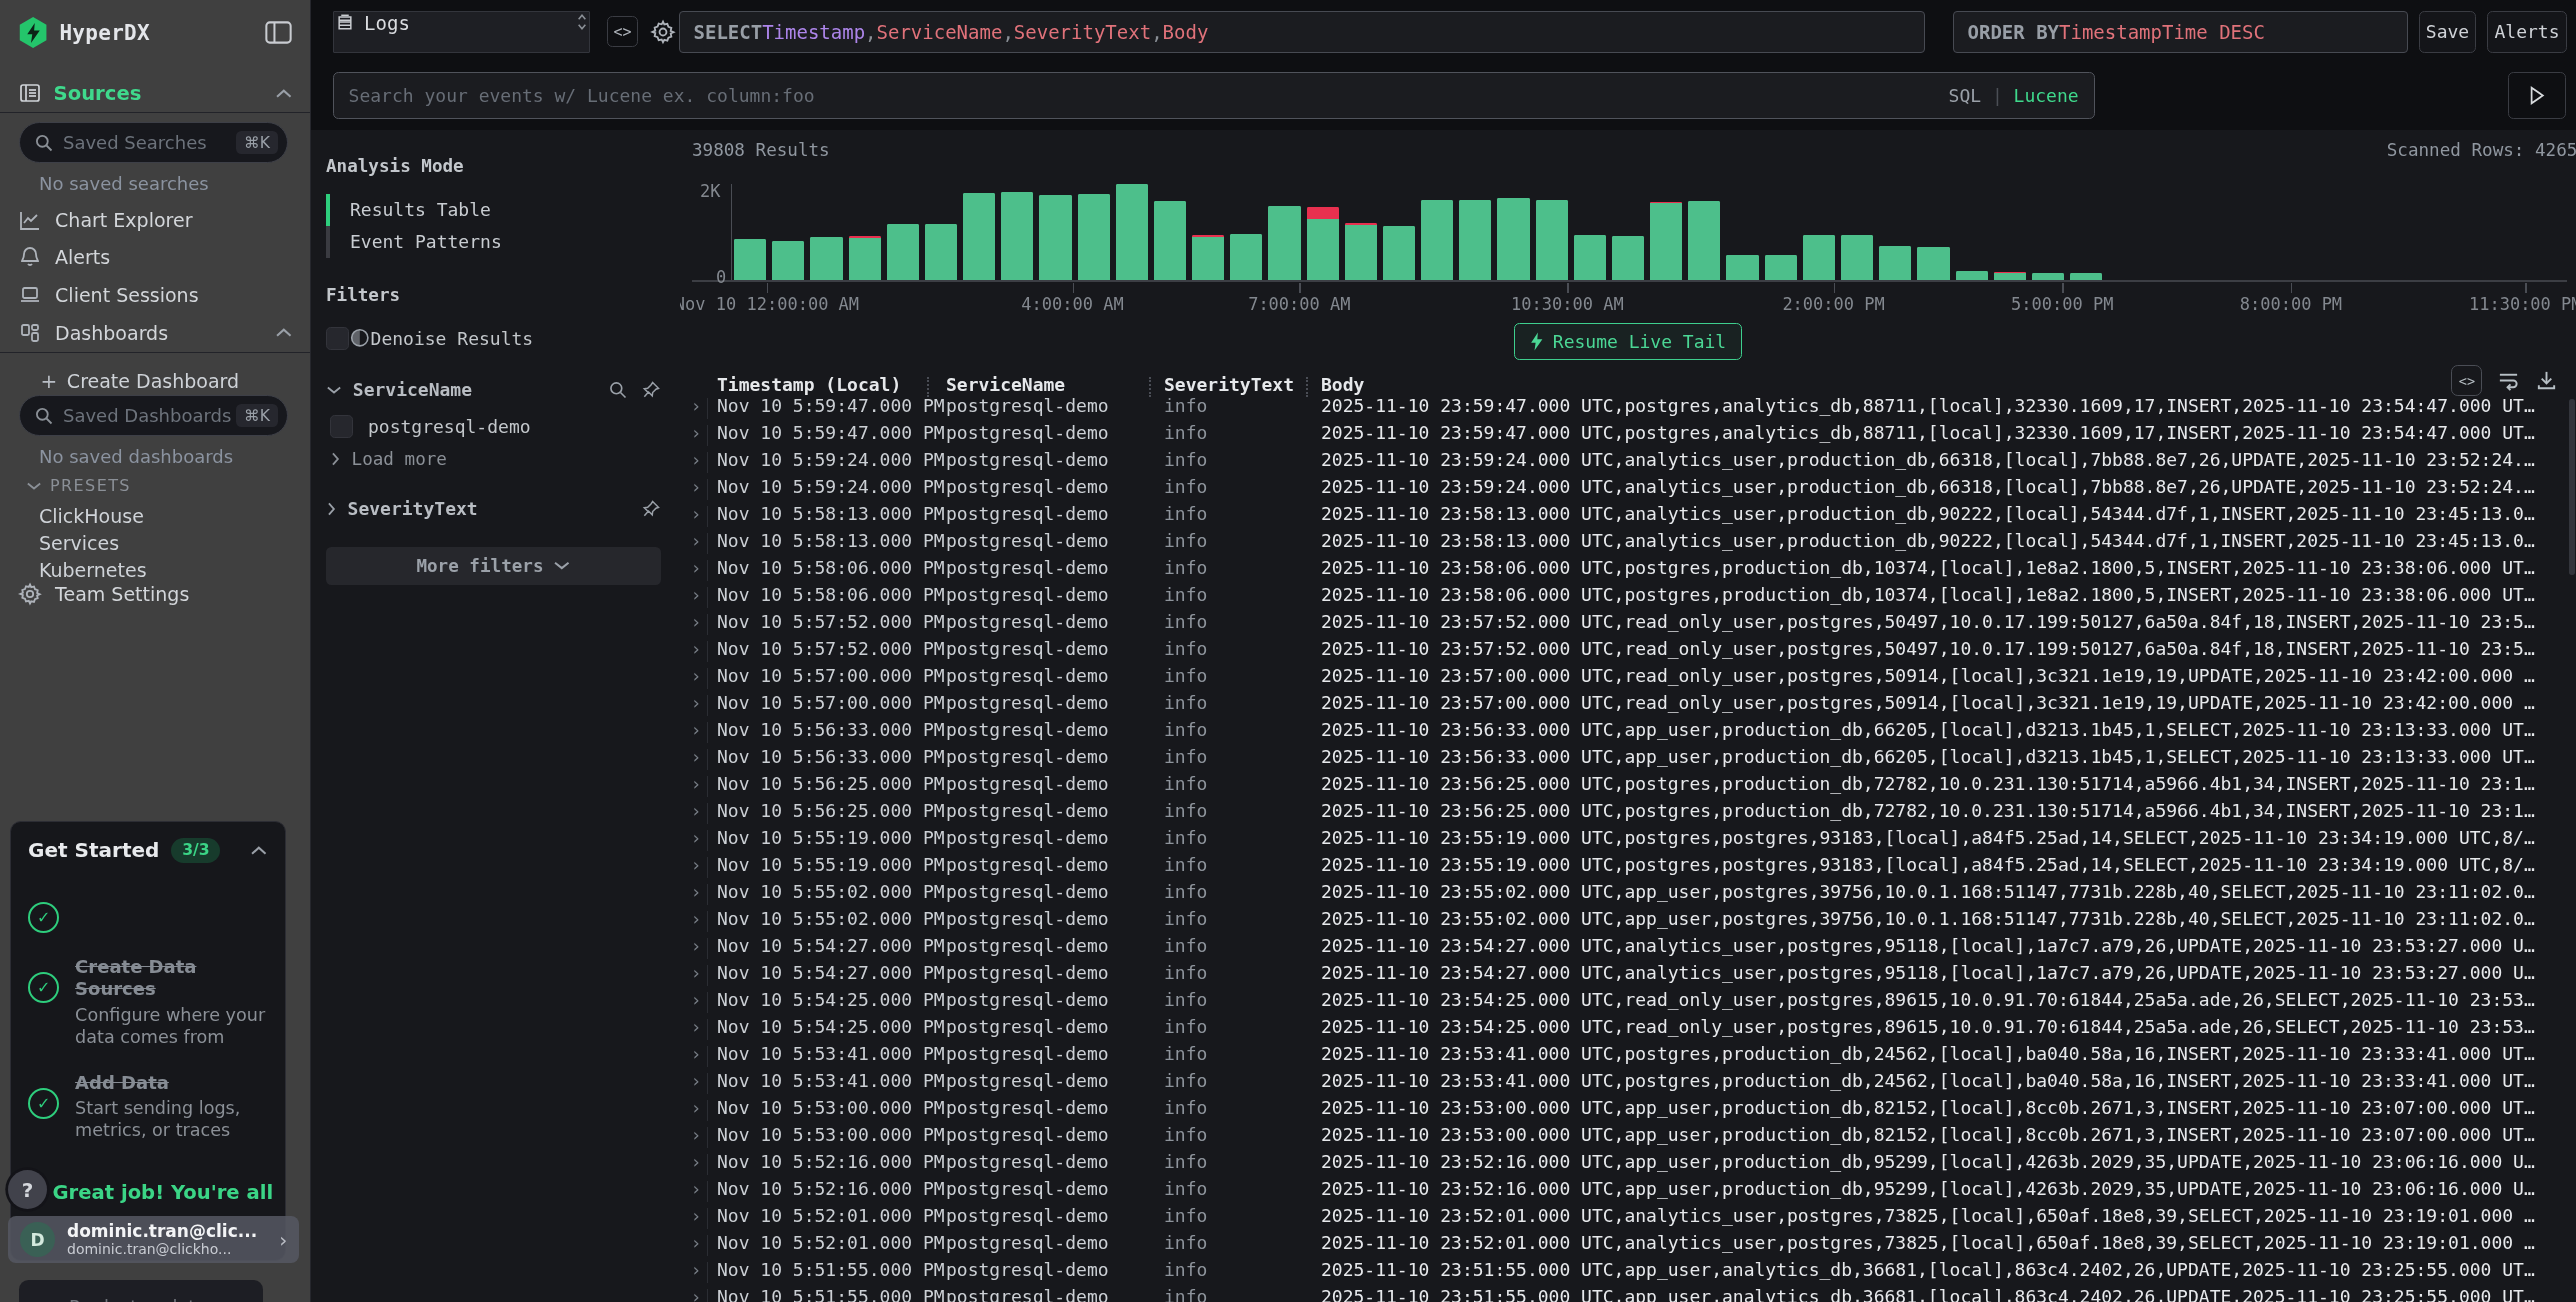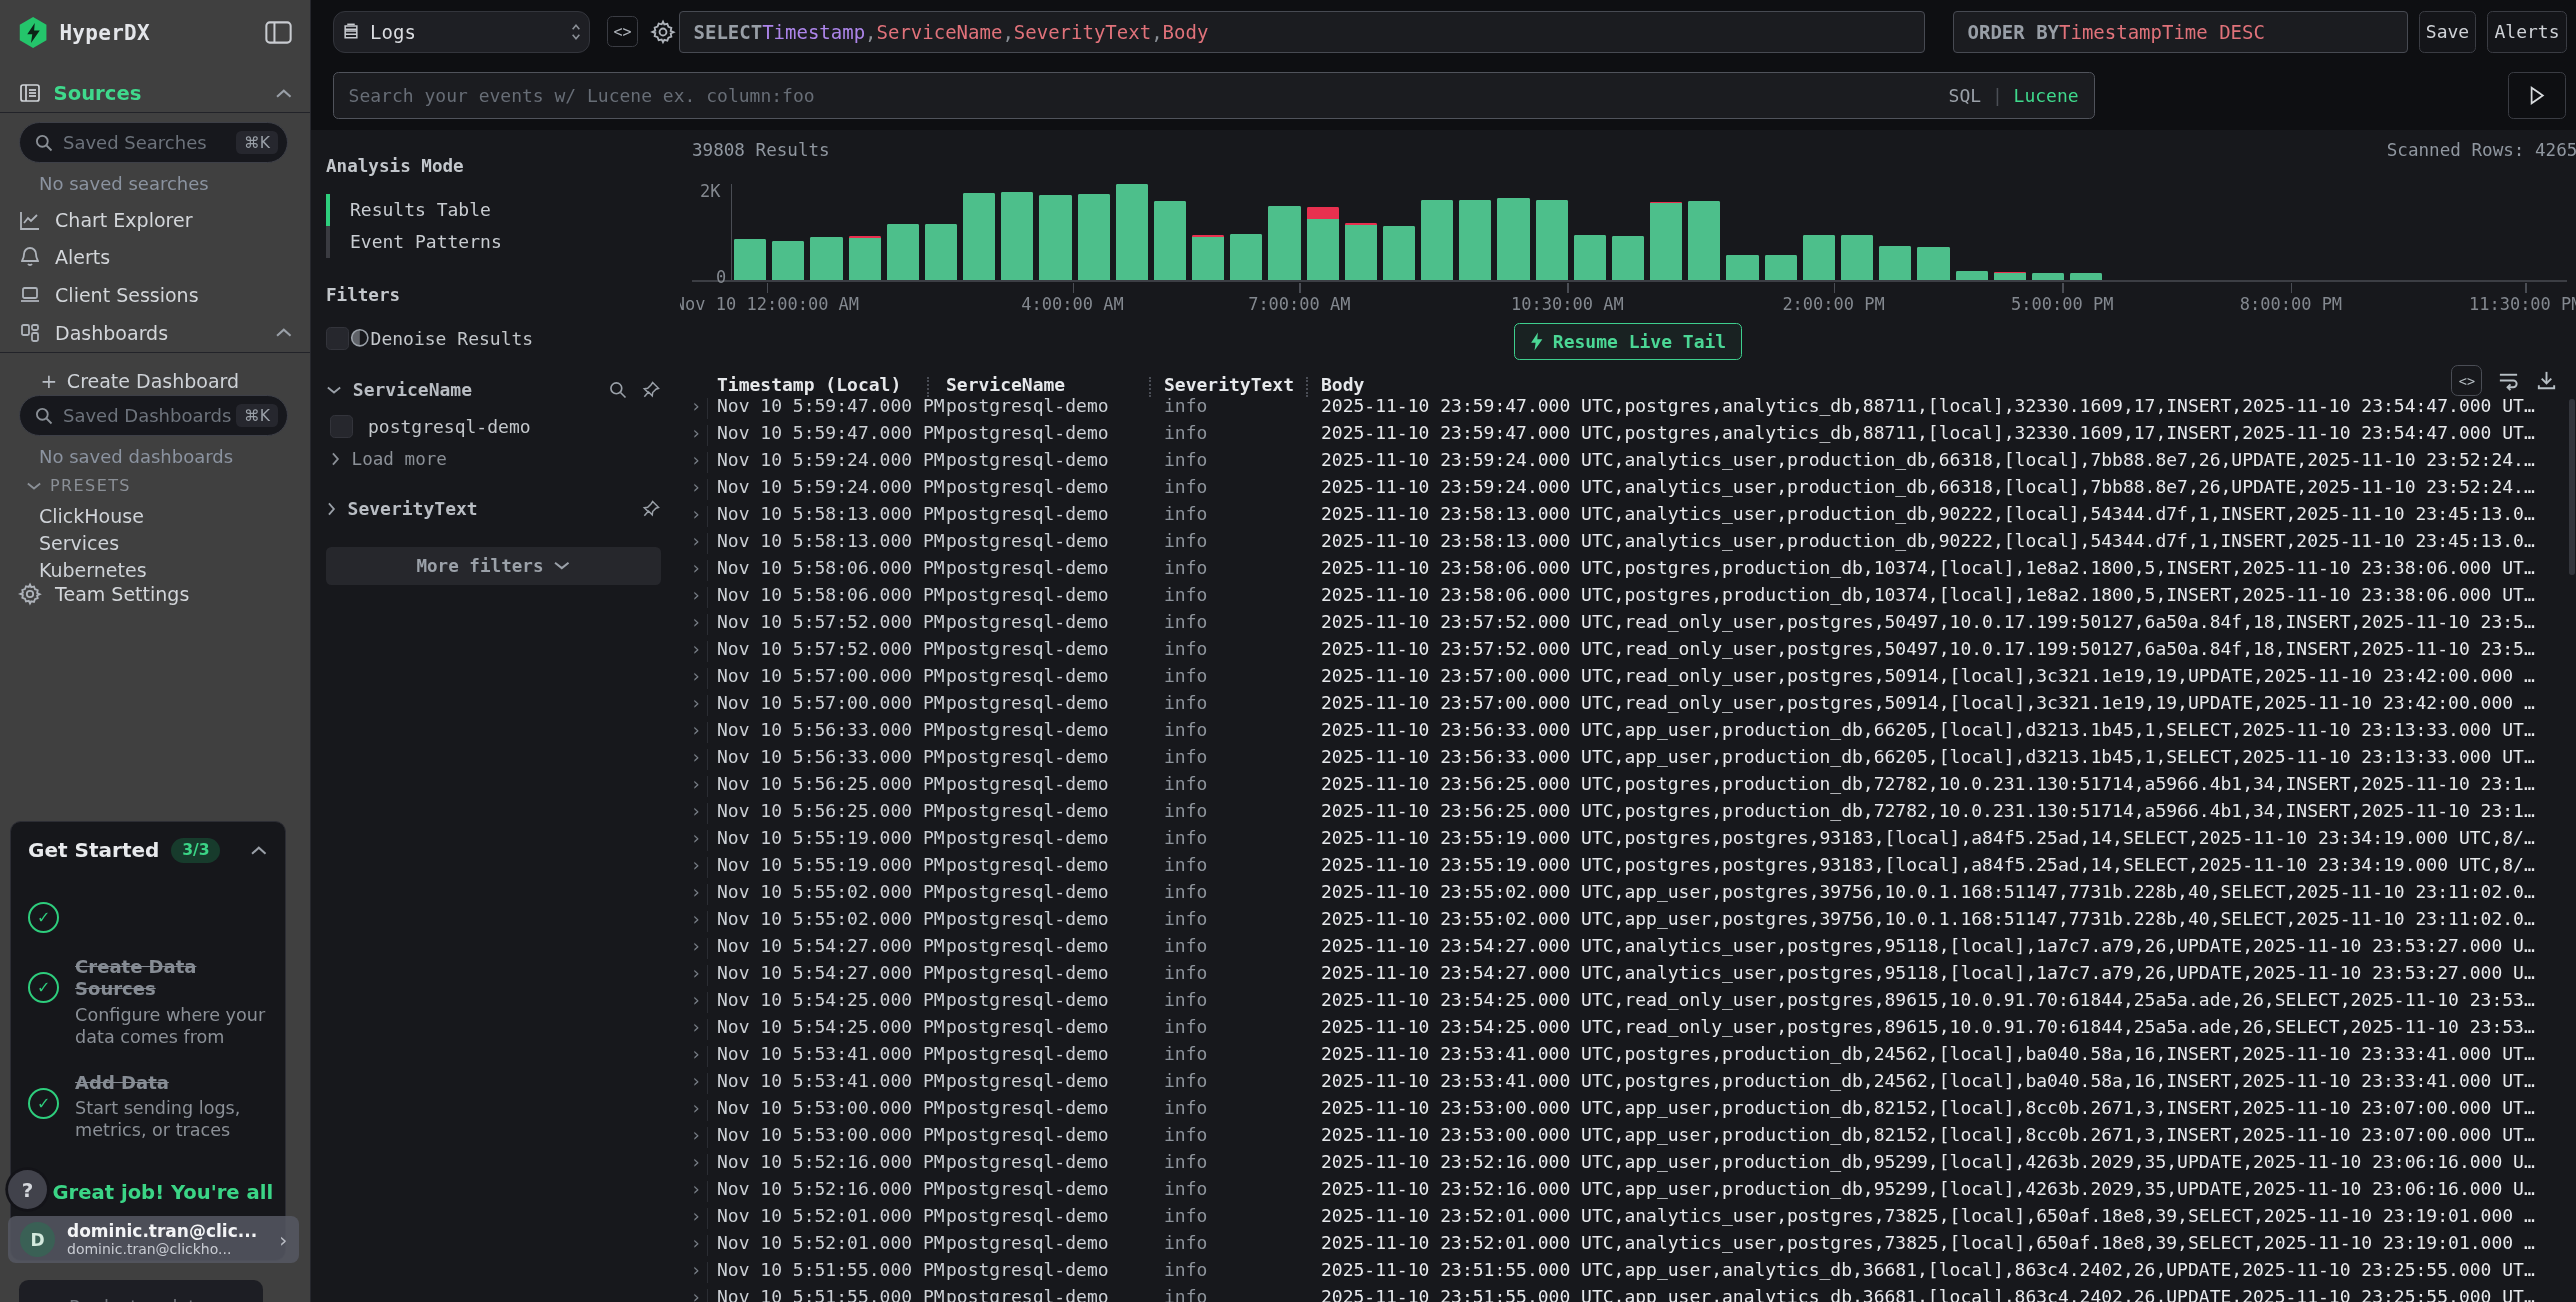--- a/index.html
+++ b/index.html
@@ -52,21 +52,21 @@
   .uc-mail{font-size:14px;color:#c9ccd3;line-height:1.15;}
   .uc-chev{margin-left:auto;color:#b9bcc4;font-size:20px;}
   .bottom-card{position:absolute;left:19px;right:47px;top:1280px;height:47px;background:#1d1e24;border-radius:9.5px;padding:16px 0 0 50px;}
   .bottom-card span{color:#8b9097;font-size:18px;opacity:.75;}
 
   
   .topbar,.searchrow{position:absolute;left:311px;right:0;background:#0e0f12;}
   .topbar{top:0;height:65px;}
   .searchrow{top:65px;height:65px;}
   .tb-abs{position:absolute;top:10.8px;height:42px;}
-  .src-select{left:21.6px;width:257px;background:#1e1f24;border:1.4px solid #33353c;border-radius:12px;display:flex;align-items:center;padding:0 7px;cursor:pointer;}
+  .src-select{left:21.6px;width:257px;background:#1e1f24;border:1.4px solid #33353c;border-radius:1px;display:flex;padding:0 1px;cursor:pointer;}
   .src-select .txt{font-size:19px;color:#dadce0;margin-left:9.5px;}
   .src-select .updn{margin-left:auto;color:#8b9097;}
   .icon-btn{display:flex;align-items:center;justify-content:center;cursor:pointer;}
   .code-btn{left:296px;top:16px;width:31px;height:31px;border:1.4px solid #3a3c43;border-radius:5.4px;color:#aeb3ba;font-size:15px;}
   .gear-btn{left:336px;top:16px;width:31px;height:31px;color:#aeb3ba;}
   .q-input{background:#1b1c20;border:1.4px solid #474a52;border-radius:4px;display:flex;align-items:center;padding:0 13.5px;font-size:19px;white-space:nowrap;overflow:hidden;}
   .sel-input{left:368px;width:1246px;}
   .ord-input{left:1642px;width:455px;}
   .tk-kw{color:#989ea6;font-weight:bold;}
   .tk-purple{color:#ad85ea;}
@@ -111,21 +111,21 @@
   .ylab-0{position:absolute;left:24px;bottom:-6.8px;font-size:17px;color:#83888f;}
   .bars{position:absolute;left:42px;right:0;top:0;bottom:0;display:flex;align-items:flex-end;}
   .slot{flex:1;display:flex;flex-direction:column;justify-content:flex-end;padding-right:6px;height:100%;}
   .bar-err{background:#e8304f;border-radius:1.4px 1.4px 0 0;}
   .bar-ok{background:#4dbf8b;}
   .slot .only{border-radius:1.4px 1.4px 0 0;}
   .xlabels{position:absolute;top:156px;left:12px;right:9.5px;height:24px;}
   .xtick{position:absolute;top:-2.7px;width:1.4px;height:9.5px;background:#4a4d54;}
   .xlab{position:absolute;top:8px;transform:translateX(-50%);font-size:17px;color:#83888f;white-space:nowrap;}
   .livetail-row{position:absolute;top:193px;left:0;right:0;display:flex;justify-content:center;}
-  .livetail{display:flex;align-items:center;gap:9.5px;border:1.4px solid #3ecf8e;border-radius:5.4px;background:rgba(62,207,142,.06);color:#4bd795;font-size:18px;font-weight:bold;padding:6.8px 15px;cursor:pointer;}
+  .livetail{display:flex;align-items:center;gap:9.5px;border:1.4px solid #3ecf8e;border-radius:5.4px;background:rgba(62,207,142,.06);color:#4bd795;font-size:18px;font-weight:normal;padding:6.8px 15px;cursor:pointer;}
   .thead{position:absolute;top:244px;left:0;right:0;height:28px;font-weight:bold;font-size:18px;color:#e6e8eb;}
   .thead .c,.trow .c{position:absolute;white-space:nowrap;}
   .c-ts{left:37px;} .c-sn{left:266px;} .c-sev{left:484px;} .c-body{left:641px;right:41px;overflow:hidden;text-overflow:ellipsis;}
   .handle{position:absolute;top:2.7px;height:20px;width:0;border-left:2.7px dotted #4a4d55;}
   .h1{left:247px;} .h2{left:469px;} .h3x{left:626px;}
   .thead-icons{position:absolute;top:235px;right:17.6px;display:flex;align-items:center;gap:15px;color:#b8c0c6;}
   .ti-code{width:31px;height:31px;border:1.4px solid #4a4d55;border-radius:6.8px;display:flex;align-items:center;justify-content:center;font-size:13.5px;cursor:pointer;}
   .rows{position:absolute;top:265px;left:0;right:0;bottom:0;overflow:hidden;}
   .trow{position:relative;height:27px;font-size:18px;cursor:pointer;}
   .trow::before{content:"";position:absolute;left:27px;top:3.4px;bottom:3.4px;width:1.4px;background:#2b2d33;}

